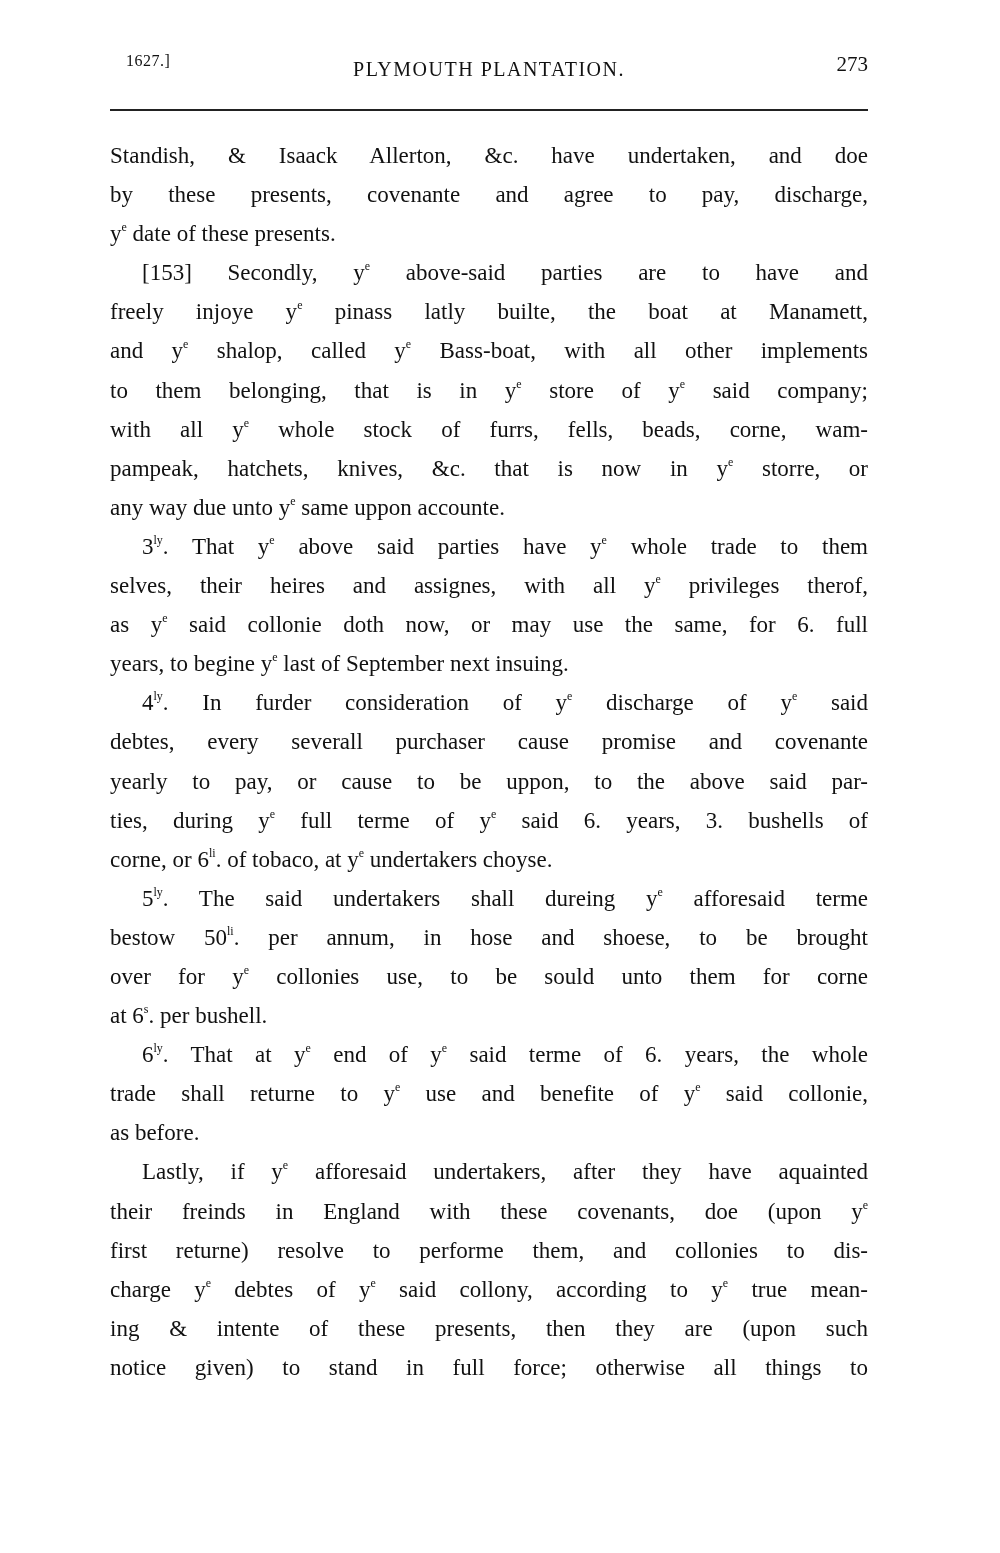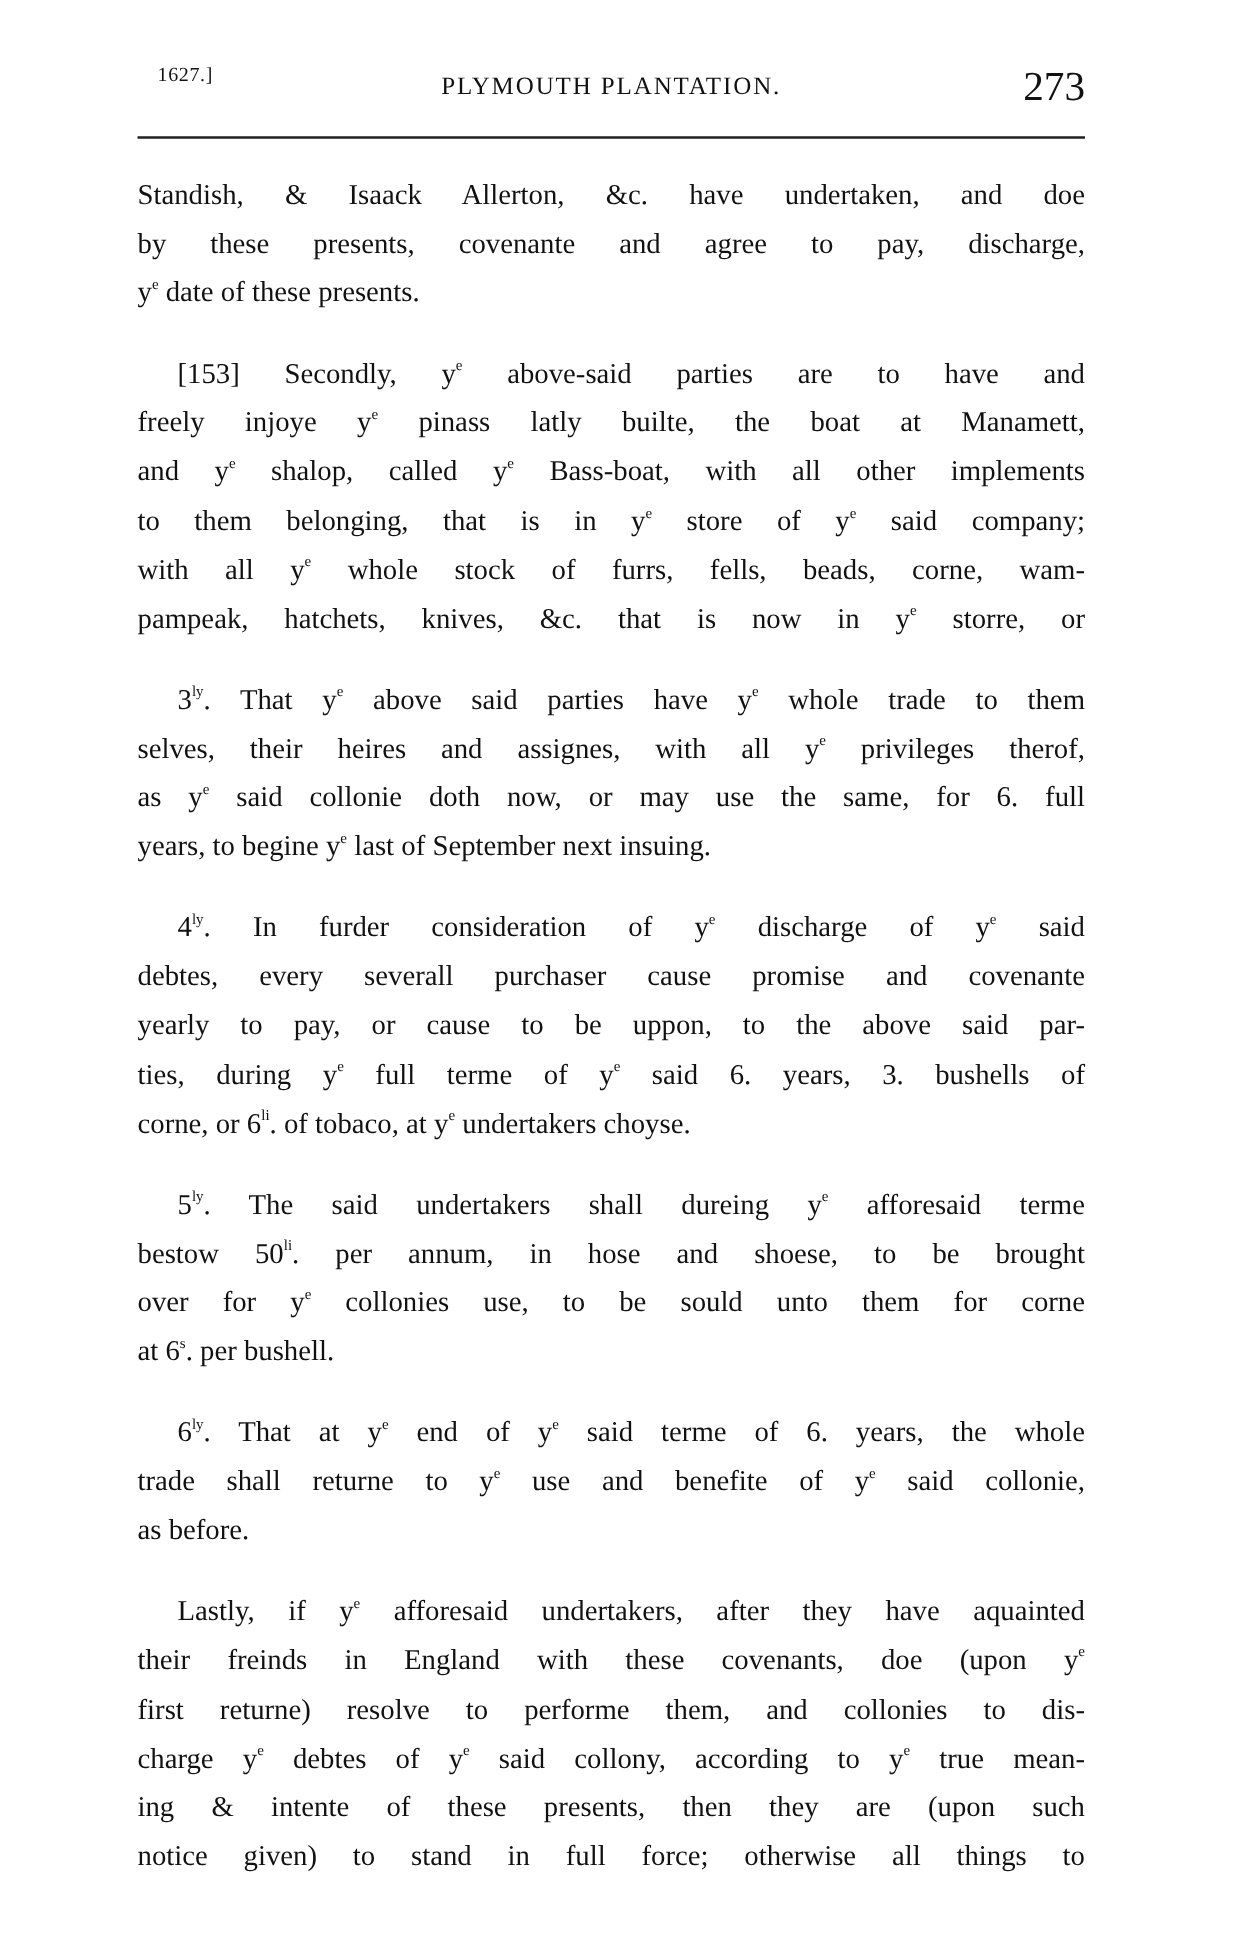--- a/index.html
+++ b/index.html
@@ -1,25 +1,25 @@
 <!DOCTYPE html>
 <html><head>
   <meta charset="utf-8">
   <style>
     html, body { margin: 0; padding: 0; background: #ffffff; }
     body { width: 1000px; height: 1553px; position: relative; overflow: hidden; color: #111; font-family: "Liberation Serif", "DejaVu Serif", serif; }
     .header { position: absolute; left: 110px; top: 52px; width: 758px; height: 40px; }
     .hdr-left { position: absolute; left: 16px; top: 0; font-size: 16px; letter-spacing: 0.5px; }
     .hdr-center { position: absolute; left: 0; right: 0; top: 6px; text-align: center; font-size: 20px; letter-spacing: 1.5px; }
-    .hdr-right { position: absolute; right: 0; top: 0; font-size: 33px; }
+    .hdr-right { position: absolute; right: 0; top: 0; font-size: 21px; }
     .rule { position: absolute; left: 110px; top: 109px; width: 758px; height: 2px; background: #222; }
     .body { position: absolute; left: 110px; top: 136px; width: 758px; }
     .line { height: 39.1px; line-height: 39.1px; font-size: 23px; text-align: justify; text-align-last: justify; white-space: nowrap; overflow: visible; }
     .line.last { text-align-last: left; }
-    .line.indent { padding-left: 32px; margin-top: 26px; }
+    .line.indent { padding-left: 32px; }
     sup { font-size: 12px; vertical-align: 10px; line-height: 0; }
   </style>
 </head>
 <body>
 
 <div class="header">
   <span class="hdr-left">1627.]</span>
   <span class="hdr-center">PLYMOUTH PLANTATION.</span>
   <span class="hdr-right">273</span>
 </div>
@@ -31,20 +31,21 @@
       <div class="line">by these presents, covenante and agree to pay, discharge,</div>
       <div class="line last">y<sup>e</sup> date of these presents.</div>
     </div>
     <div>
       <div class="line indent">[153] Secondly, y<sup>e</sup> above-said parties are to have and</div>
       <div class="line">freely injoye y<sup>e</sup> pinass latly builte, the boat at Manamett,</div>
       <div class="line">and y<sup>e</sup> shalop, called y<sup>e</sup> Bass-boat, with all other implements</div>
       <div class="line">to them belonging, that is in y<sup>e</sup> store of y<sup>e</sup> said company;</div>
       <div class="line">with all y<sup>e</sup> whole stock of furrs, fells, beads, corne, wam-</div>
       <div class="line">pampeak, hatchets, knives, &amp;c. that is now in y<sup>e</sup> storre, or</div>
+      <div class="line last">any way due unto y<sup>e</sup> same uppon accounte.</div>
     </div>
     <div>
       <div class="line indent">3<sup>ly</sup>. That y<sup>e</sup> above said parties have y<sup>e</sup> whole trade to them</div>
       <div class="line">selves, their heires and assignes, with all y<sup>e</sup> privileges therof,</div>
       <div class="line">as y<sup>e</sup> said collonie doth now, or may use the same, for 6. full</div>
       <div class="line last">years, to begine y<sup>e</sup> last of September next insuing.</div>
     </div>
     <div>
       <div class="line indent">4<sup>ly</sup>. In furder consideration of y<sup>e</sup> discharge of y<sup>e</sup> said</div>
       <div class="line">debtes, every severall purchaser cause promise and covenante</div>

